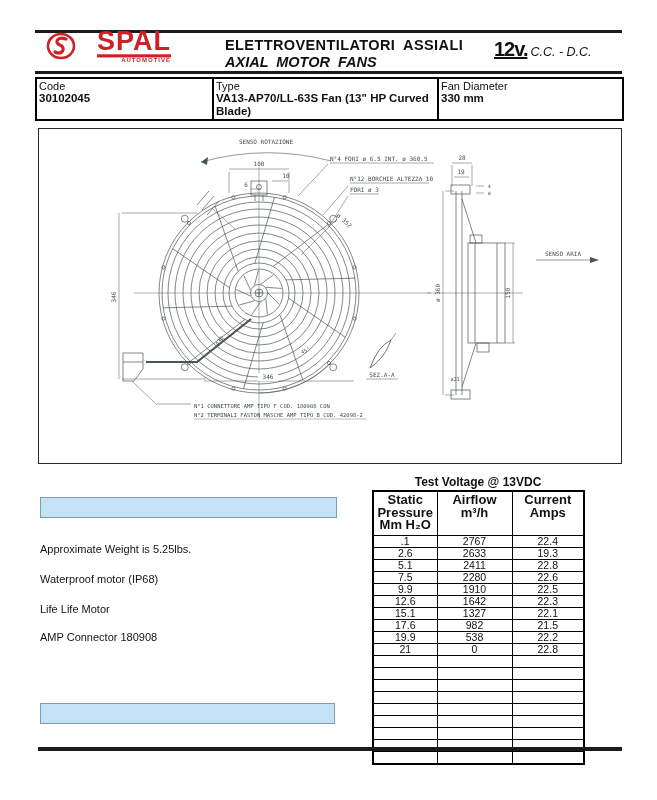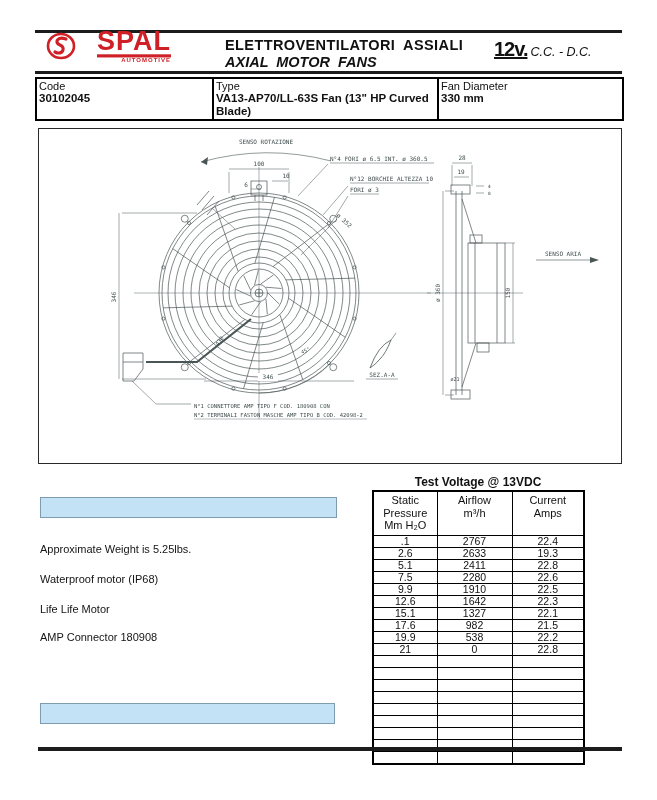--- a/index.html
+++ b/index.html
@@ -27,21 +27,21 @@
   
   .draw-frame{left:38px;top:128px;width:582px;height:334px;border:1px solid #2a2a2a;box-sizing:content-box;}
   .dt{font-family:"DejaVu Sans Mono",monospace;font-size:6px;fill:#3f4c4c;}
   .dt55{font-size:5.5px;} .dt5{font-size:5px;} .dt45{font-size:4.5px;}
   
   .blue-bar{background:#c3e2f5;border:1px solid #7e9cb0;}
   .note-text{font-size:11px;color:#141414;}
   
   .perf-title{left:372px;top:475px;width:212px;text-align:center;font-weight:bold;font-size:12px;}
   .perf-table{left:372px;top:490px;border-collapse:collapse;table-layout:fixed;}
-  .perf-table th{border:1px solid #000;font-size:11px;line-height:12.5px;font-weight:normal;
+  .perf-table th{border:1px solid #000;font-size:13px;line-height:12.5px;font-weight:bold;
                  padding:2px 0 3px 0;white-space:pre-line;vertical-align:top;}
   .perf-table td{border:1px solid #000;font-size:10.5px;line-height:11px;height:11px;padding:0;text-align:center;}
   .perf-table{border:2px solid #000;}
 </style>
 </head>
 <body>
 
 <div class="page">
 
   <div class="abs rule" style="left:35px;top:30px;width:587px;height:3px;"></div>

